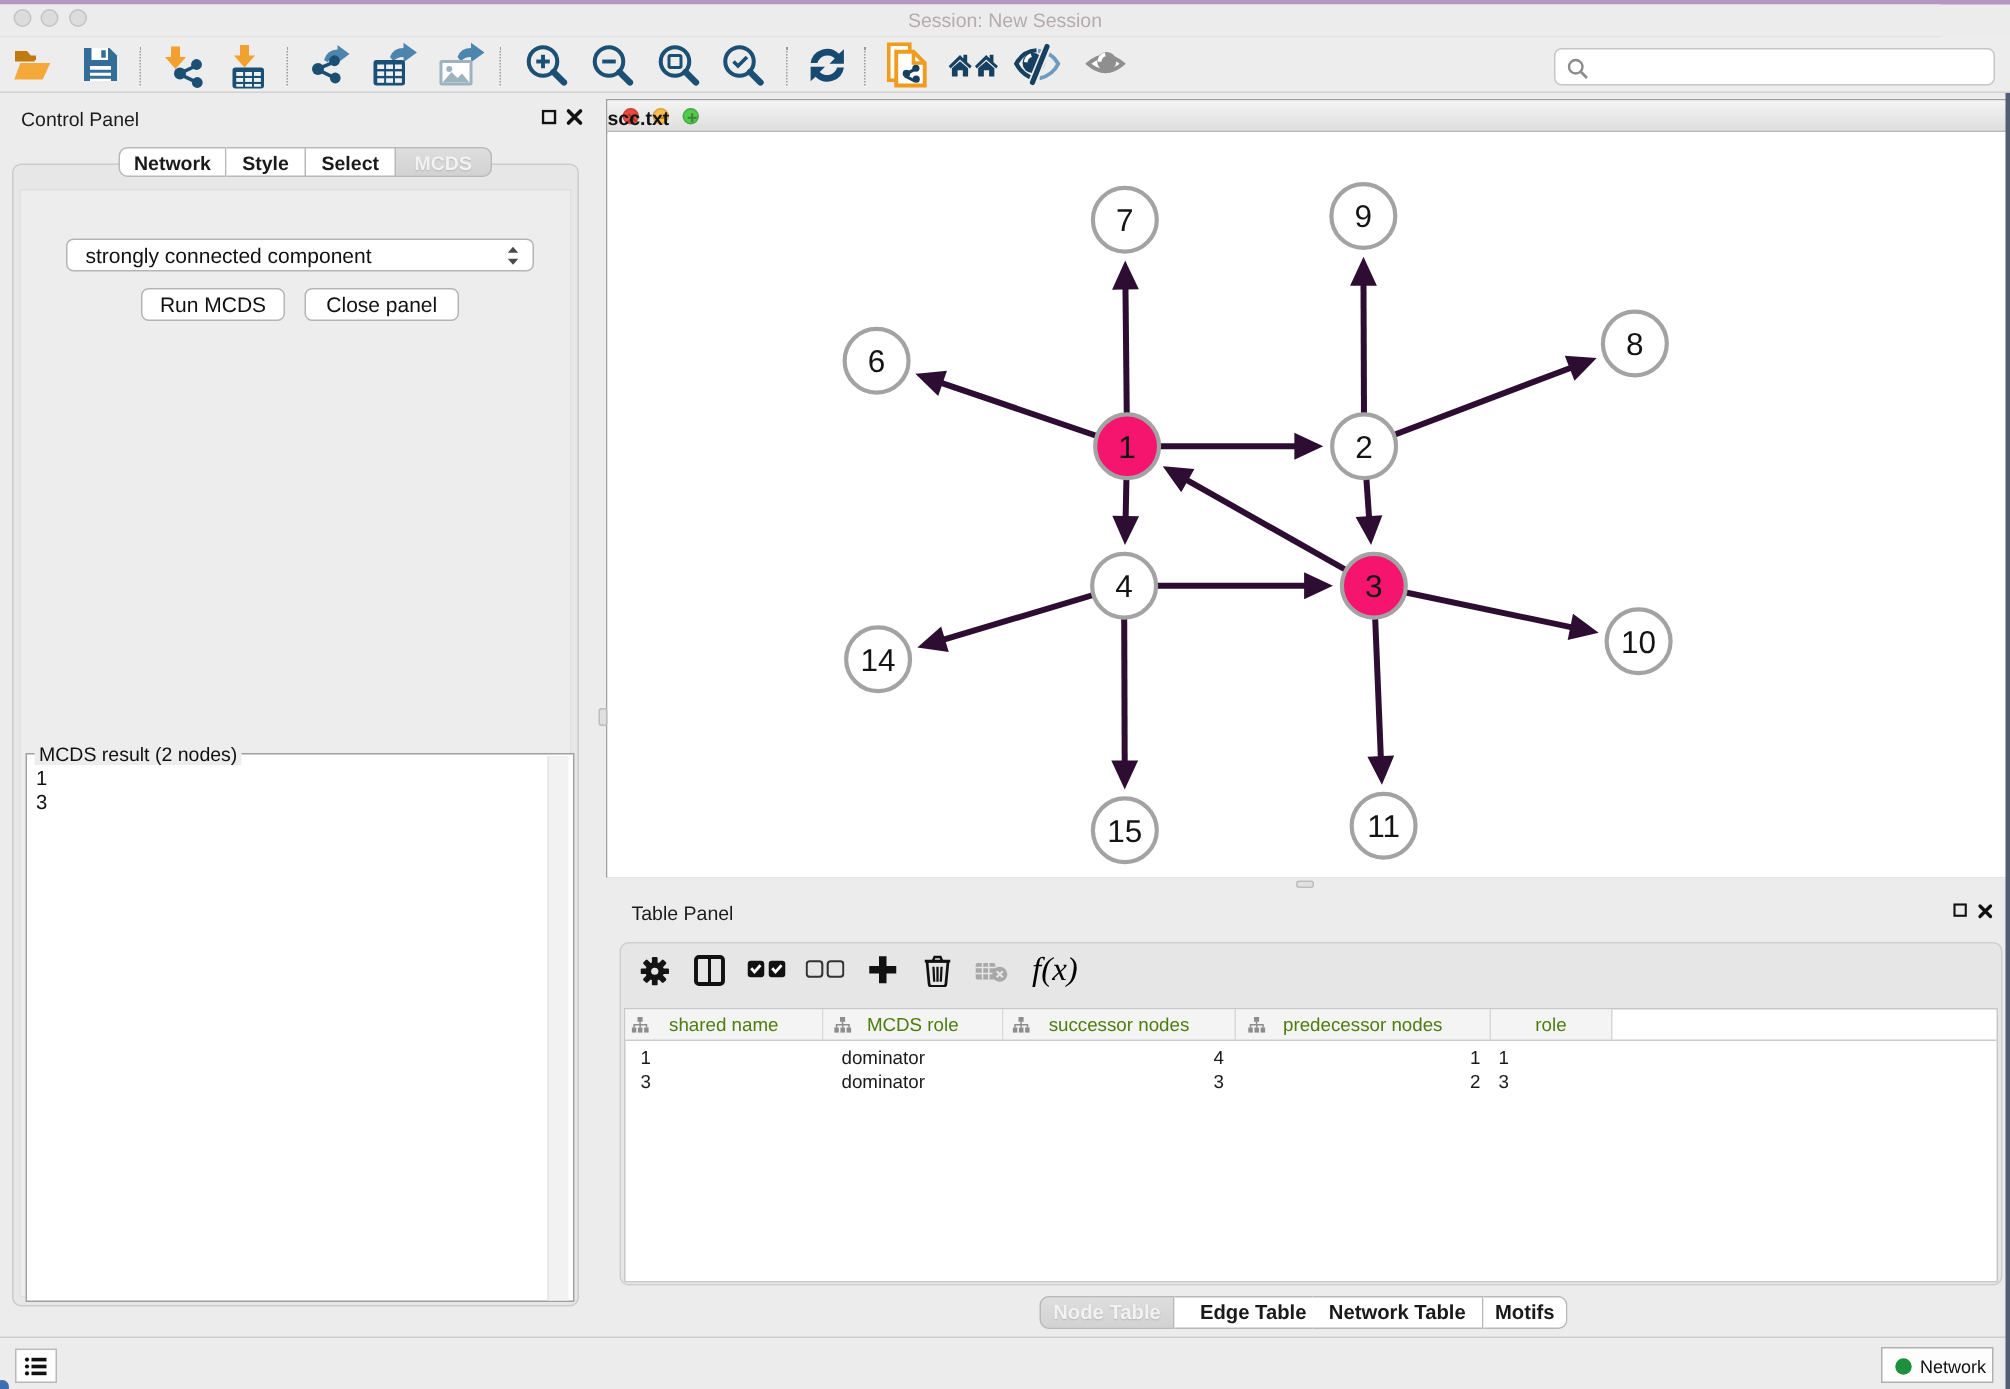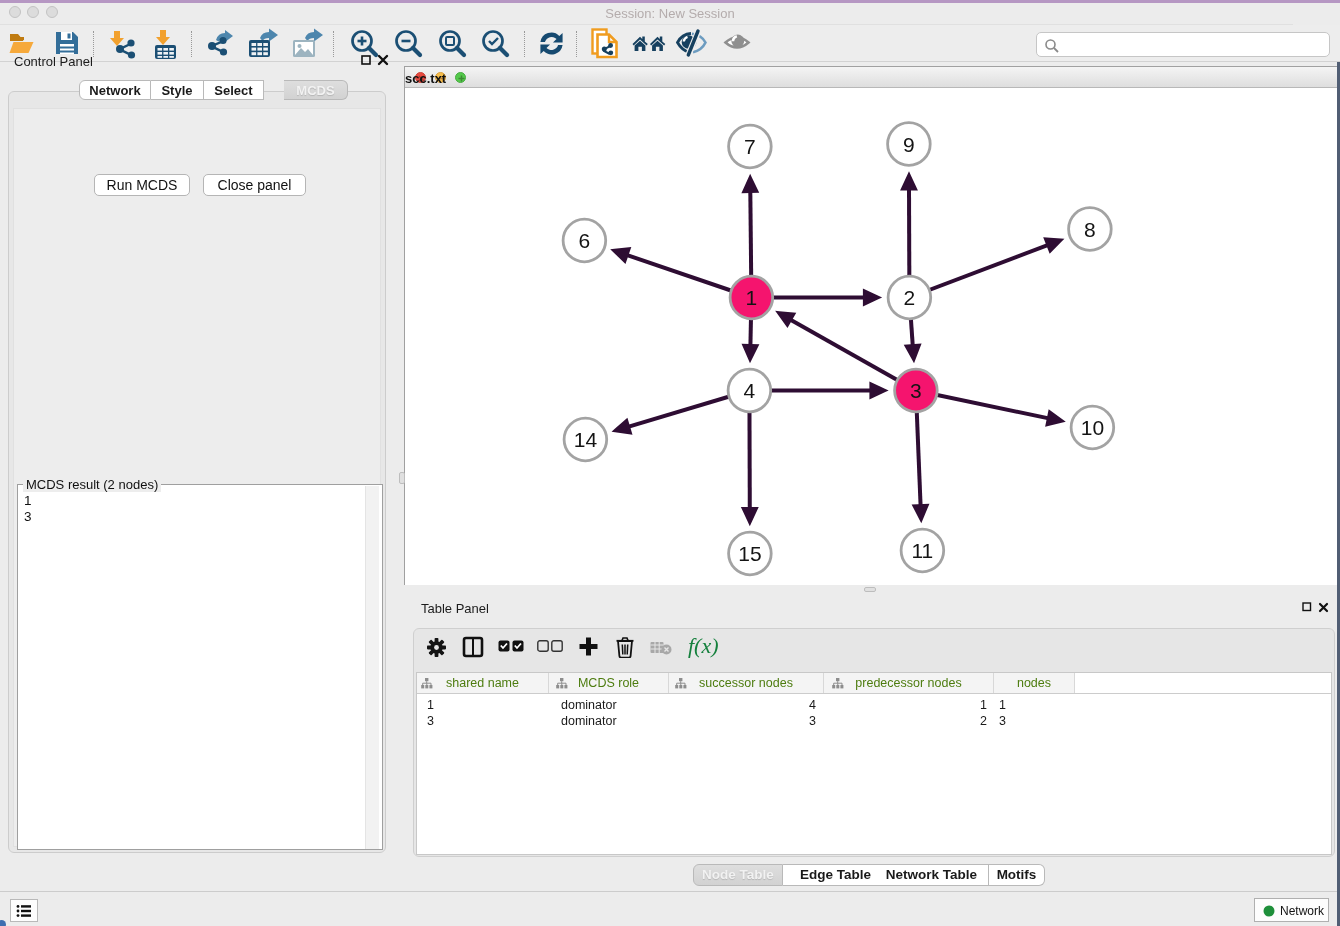--- a/index.html
+++ b/index.html
@@ -8,21 +8,21 @@
 .abs{position:absolute;}
 #topstrip{left:0;top:0;width:1340px;height:3px;background:#b697c3;}
 #titlebar{left:0;top:3px;width:1293px;height:22px;background:#ececec;border-bottom:1px solid #e0e0e0;padding-left:20px;}
 #titlebar .dot{position:absolute;top:3px;width:12px;height:12px;border-radius:50%;background:#dcdcdc;border:1px solid #c3c3c3;}
 #wintitle{position:absolute;left:0;top:3px;width:1340px;text-align:center;font-size:13px;color:#b4acac;}
 #toolbar{left:0;top:25px;width:1340px;height:37px;background:#ededed;border-bottom:1px solid #d2d2d2;}
 .tbsep{position:absolute;top:6px;height:26px;width:0;border-left:1px dotted #999;}
 .tbi{position:absolute;top:3px;}
 #searchbox{position:absolute;left:1036px;top:7px;width:294px;height:25px;background:#fff;border:1px solid #c6c6c6;border-radius:5px;}
 
-#cpanel{left:0;top:44px;width:397px;height:829px;text-decoration:underline;}
+#cpanel{left:0;top:62px;width:397px;height:829px;text-decoration:underline;}
 #cp-title{position:absolute;left:14px;top:10px;font-size:13px;color:#1c1c1c;}
 .tab{position:absolute;top:36px;height:20px;background:#fff;border:1px solid #b9b9b9;border-left:none;font-size:13px;font-weight:700;color:#1a1a1a;text-align:center;line-height:19px;}
 #cp-box{position:absolute;left:8px;top:47px;width:378px;height:762px;background:#e7e7e7;border:1px solid #cccccc;border-radius:6px;}
 #cp-inner{position:absolute;left:13px;top:64px;width:368px;height:739px;background:#ededed;border:1px solid #e0e0e0;}
 #optlabel{position:absolute;left:0;top:75px;width:397px;text-align:center;font-size:14px;color:#111;}
 #cp-select{position:absolute;left:44px;top:97px;width:312px;height:22px;background:#fff;border:1px solid #b5b5b5;border-radius:5px;font-size:14px;color:#111;line-height:20px;padding-left:12px;}
 .cp-btn{position:absolute;top:130px;height:22px;background:#fff;border:1px solid #b5b5b5;border-radius:5px;font-size:14px;color:#111;text-align:center;line-height:20px;}
 #mcds-box{position:absolute;left:17px;top:440px;width:366px;height:366px;border:1px solid #9f9f9f;background:#fff;}
 #mcds-label{position:absolute;left:23px;top:433px;background:#ededed;padding:0 3px;font-size:13px;color:#111;}
 #mcds-scroll{position:absolute;right:3px;top:1px;width:14px;height:363px;background:#f2f2f2;border-left:1px solid #e4e4e4;}
@@ -230,21 +230,27 @@
       <rect x="1" y="1" width="8" height="8" fill="none" stroke="#111" stroke-width="1.6"></rect>
     </svg>
   <svg style="position:absolute;left:377px;top:10px;" width="12" height="12" viewBox="0 0 12 12">
       <path d="M2 2 L10 10 M10 2 L2 10" stroke="#111" stroke-width="2.4" stroke-linecap="round"></path>
     </svg>
   <div id="cp-box"></div>
   <div id="cp-inner"></div>
   <div class="tab" style="left:79px;width:72px;border-left:1px solid #b9b9b9;border-radius:6px 0 0 6px;">Network</div>
   <div class="tab" style="left:151px;width:53px;">Style</div>
   <div class="tab" style="left:204px;width:60px;">Select</div>
-  <div class="tab" style="left:264px;width:64px;border-radius:0 6px 6px 0;background:linear-gradient(#dedede,#d2d2d2);color:#f2f2f2;text-shadow:0 1px 1px #b5b5b5;margin-left:20px;">MCDS</div>
+  <div class="tab" style="left:264px;width:64px;border-radius:0 6px 6px 0;background:linear-gradient(#dedede,#d2d2d2);color:#f2f2f2;text-shadow:0 1px 1px #b5b5b5;">MCDS</div>
+  <div id="cp-select">strongly connected component
+    <svg style="position:absolute;right:8px;top:3px;" width="10" height="15" viewBox="0 0 10 15">
+      <path d="M1.5 5.5 L5 1.5 L8.5 5.5 z" fill="#4a4a4a"></path>
+      <path d="M1.5 9.5 L5 13.5 L8.5 9.5 z" fill="#4a4a4a"></path>
+    </svg>
+  </div>
   <div class="cp-btn" style="left:94px;width:96px;">Run MCDS</div>
   <div class="cp-btn" style="left:203px;width:103px;">Close panel</div>
   <div id="mcds-box">
       <div id="mcds-scroll"></div>
     <div style="position:absolute;left:6px;top:8px;font-size:13.5px;color:#111;line-height:16px;">1<br>3</div>
   </div>
   <div id="mcds-label">MCDS result (2 nodes)</div>
 </div>
 <div id="netwin" class="abs">
   <div id="nw-title">
@@ -376,27 +382,27 @@
     </g>
     <g stroke="#e6e6e6" stroke-width="1">
         <line x1="0.5" y1="4" x2="13.5" y2="4"></line>
         <line x1="5" y1="1" x2="5" y2="12"></line>
         <line x1="9.2" y1="1" x2="9.2" y2="12"></line>
         <line x1="0.5" y1="8" x2="13.5" y2="8"></line>
       </g>
     <circle cx="16.5" cy="8.5" r="5" fill="#a8a8a8"></circle>
     <path d="M14.5 6.5 l4 4 M18.5 6.5 l-4 4" stroke="#e6e6e6" stroke-width="1.4"></path>
   </svg>
-  <div style="position:absolute;left:284px;top:41px;font-family:'Liberation Serif',serif;font-style:italic;font-size:22px;color:#15803d;">f(x)</div>
+  <div style="position:absolute;left:284px;top:41px;font-family:'Liberation Serif',serif;font-style:italic;font-size:22px;color:#000000;">f(x)</div>
   <div id="tp-table">
 <div class="thead" style="left:0px;width:132px;">shared name</div>
 <div class="thead" style="left:132px;width:120px;">MCDS role</div>
 <div class="thead" style="left:252px;width:155px;">successor nodes</div>
 <div class="thead" style="left:407px;width:170px;">predecessor nodes</div>
-<div class="thead" style="left:577px;width:81px;">nodes</div>
+<div class="thead" style="left:577px;width:81px;">role</div>
 <svg style="position:absolute;left:4px;top:5px;" width="12" height="11" viewBox="0 0 12 11">
         <g fill="#8d8d8d">
           <rect x="4" y="0" width="3.4" height="3.2"></rect>
           <rect x="0.2" y="7" width="3" height="3.4"></rect>
           <rect x="4.3" y="7" width="3" height="3.4"></rect>
           <rect x="8.4" y="7" width="3" height="3.4"></rect>
         </g>
         <path d="M5.7 3.2 V5.2 M1.7 7 V5.2 H10 V7 M5.8 5.2 V7" fill="none" stroke="#8d8d8d" stroke-width="1"></path>
       </svg>
 <svg style="position:absolute;left:139px;top:5px;" width="12" height="11" viewBox="0 0 12 11">

